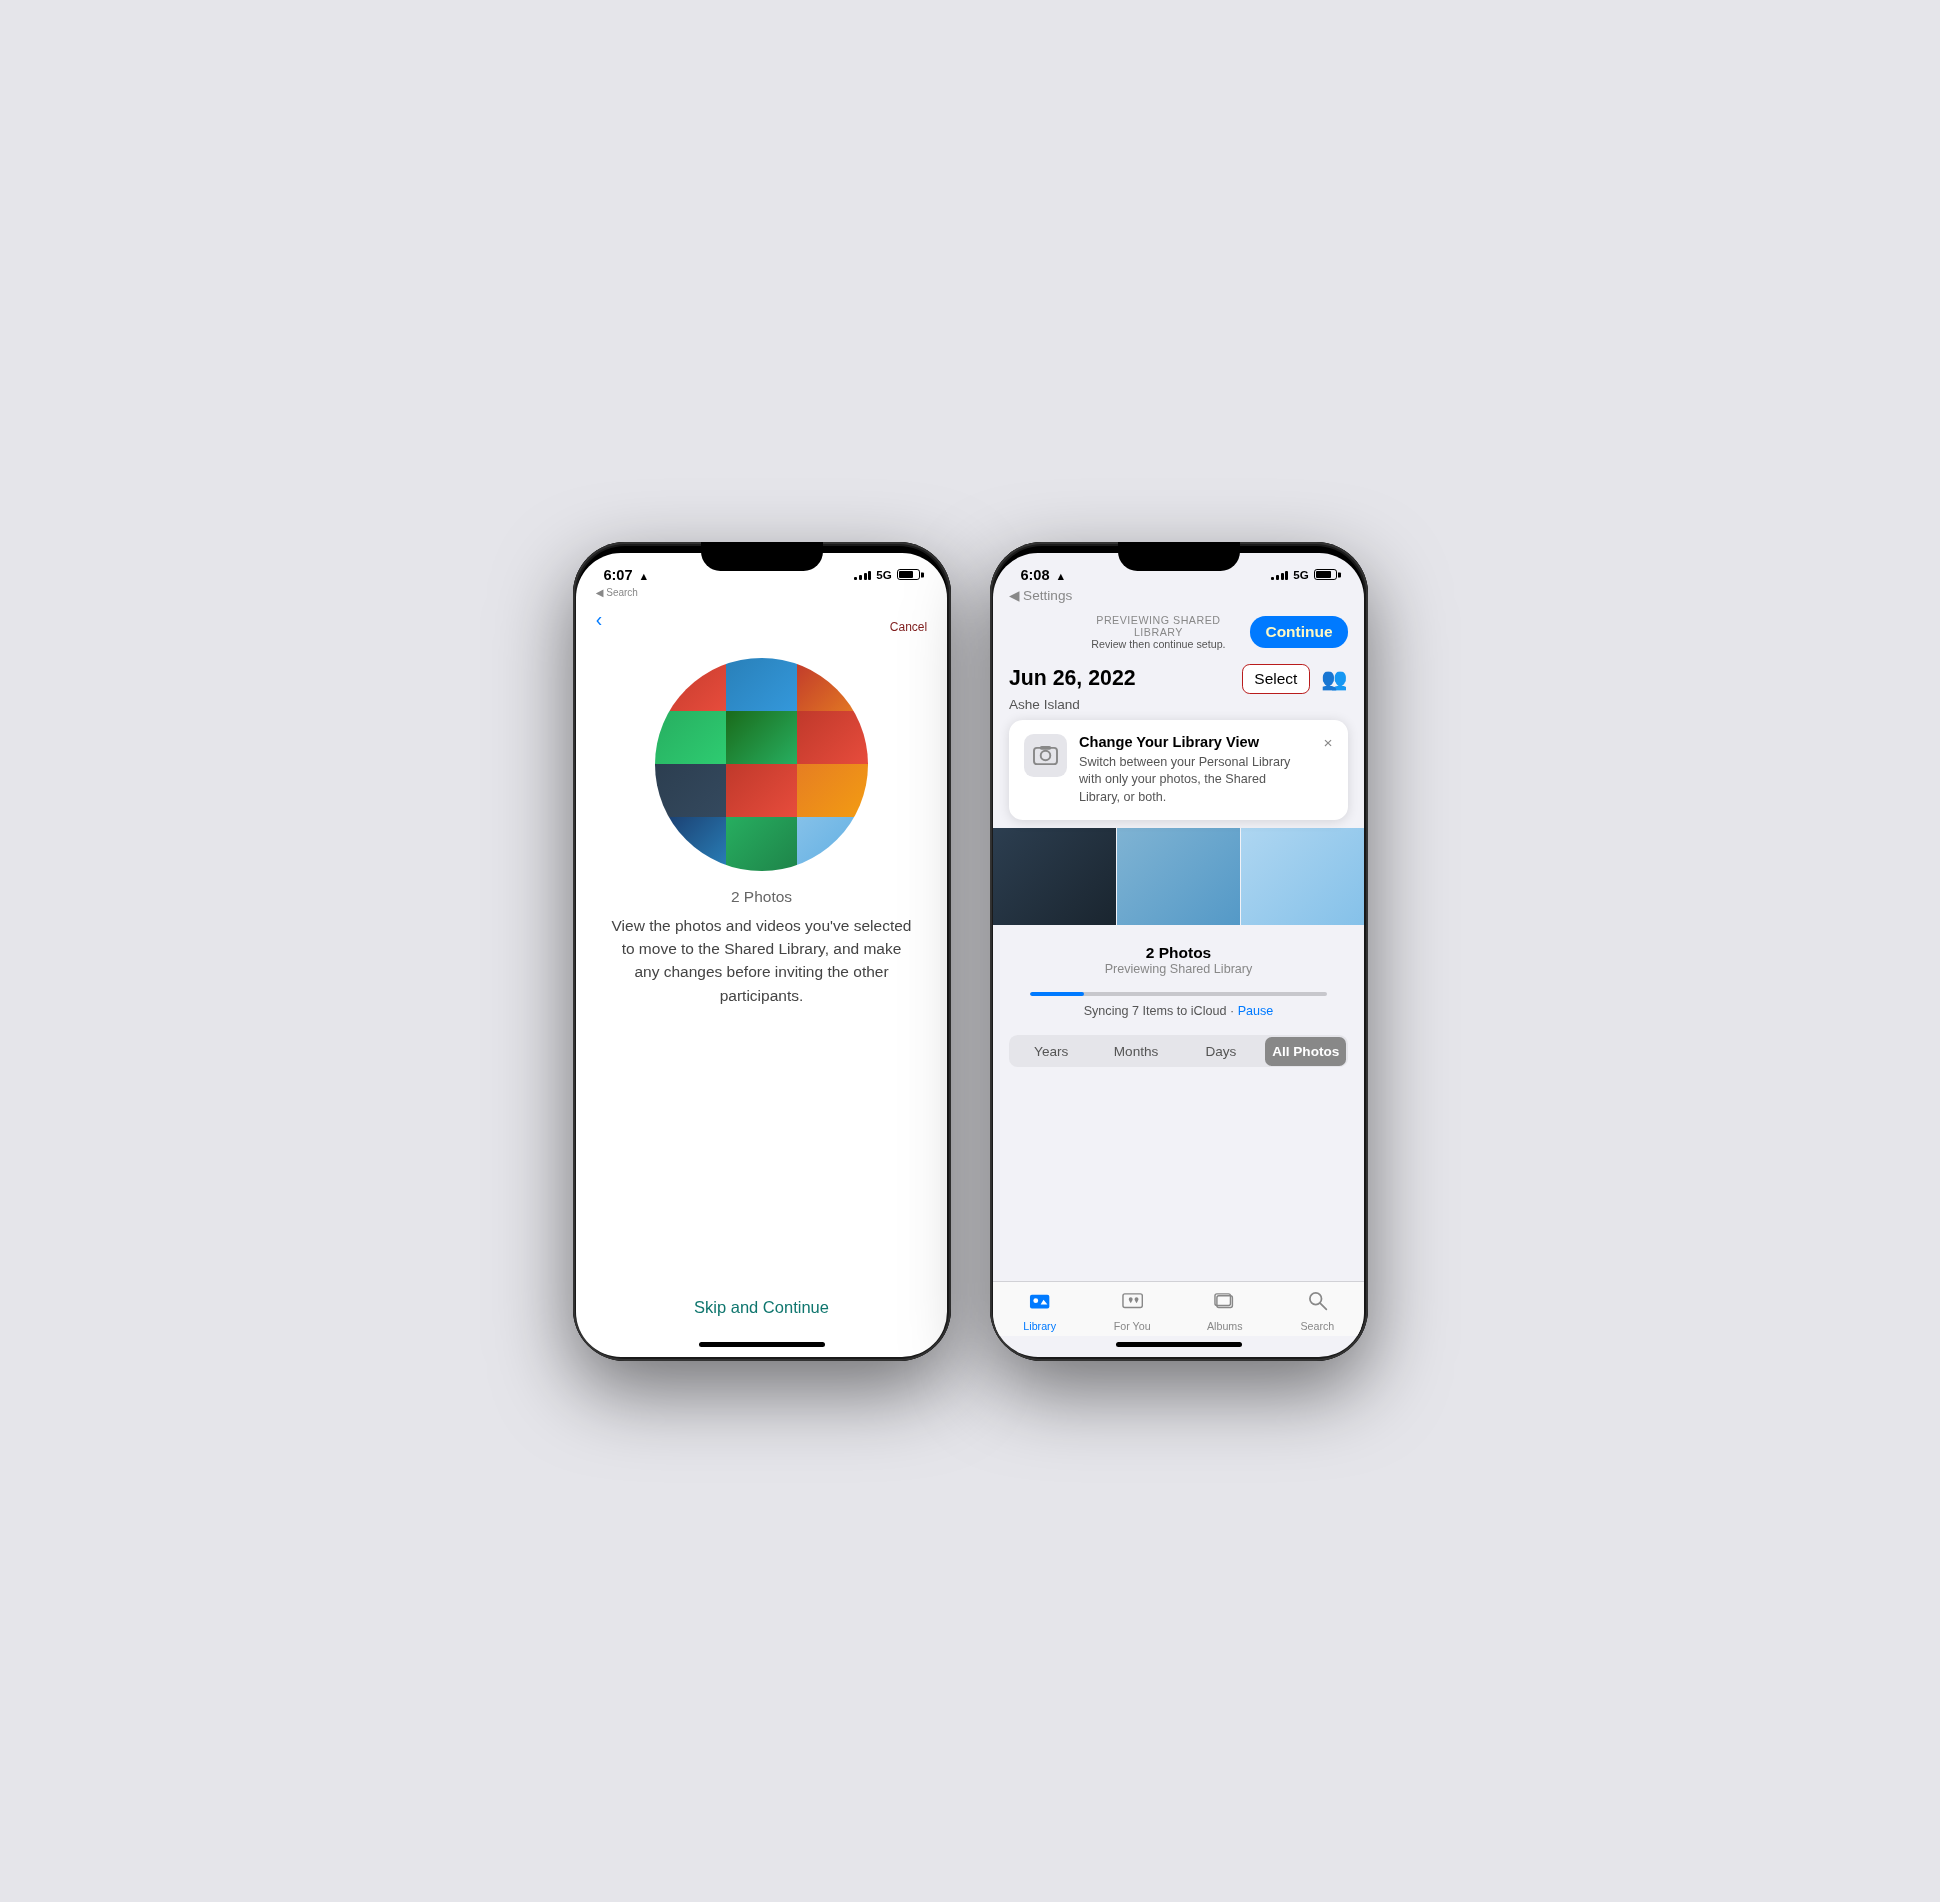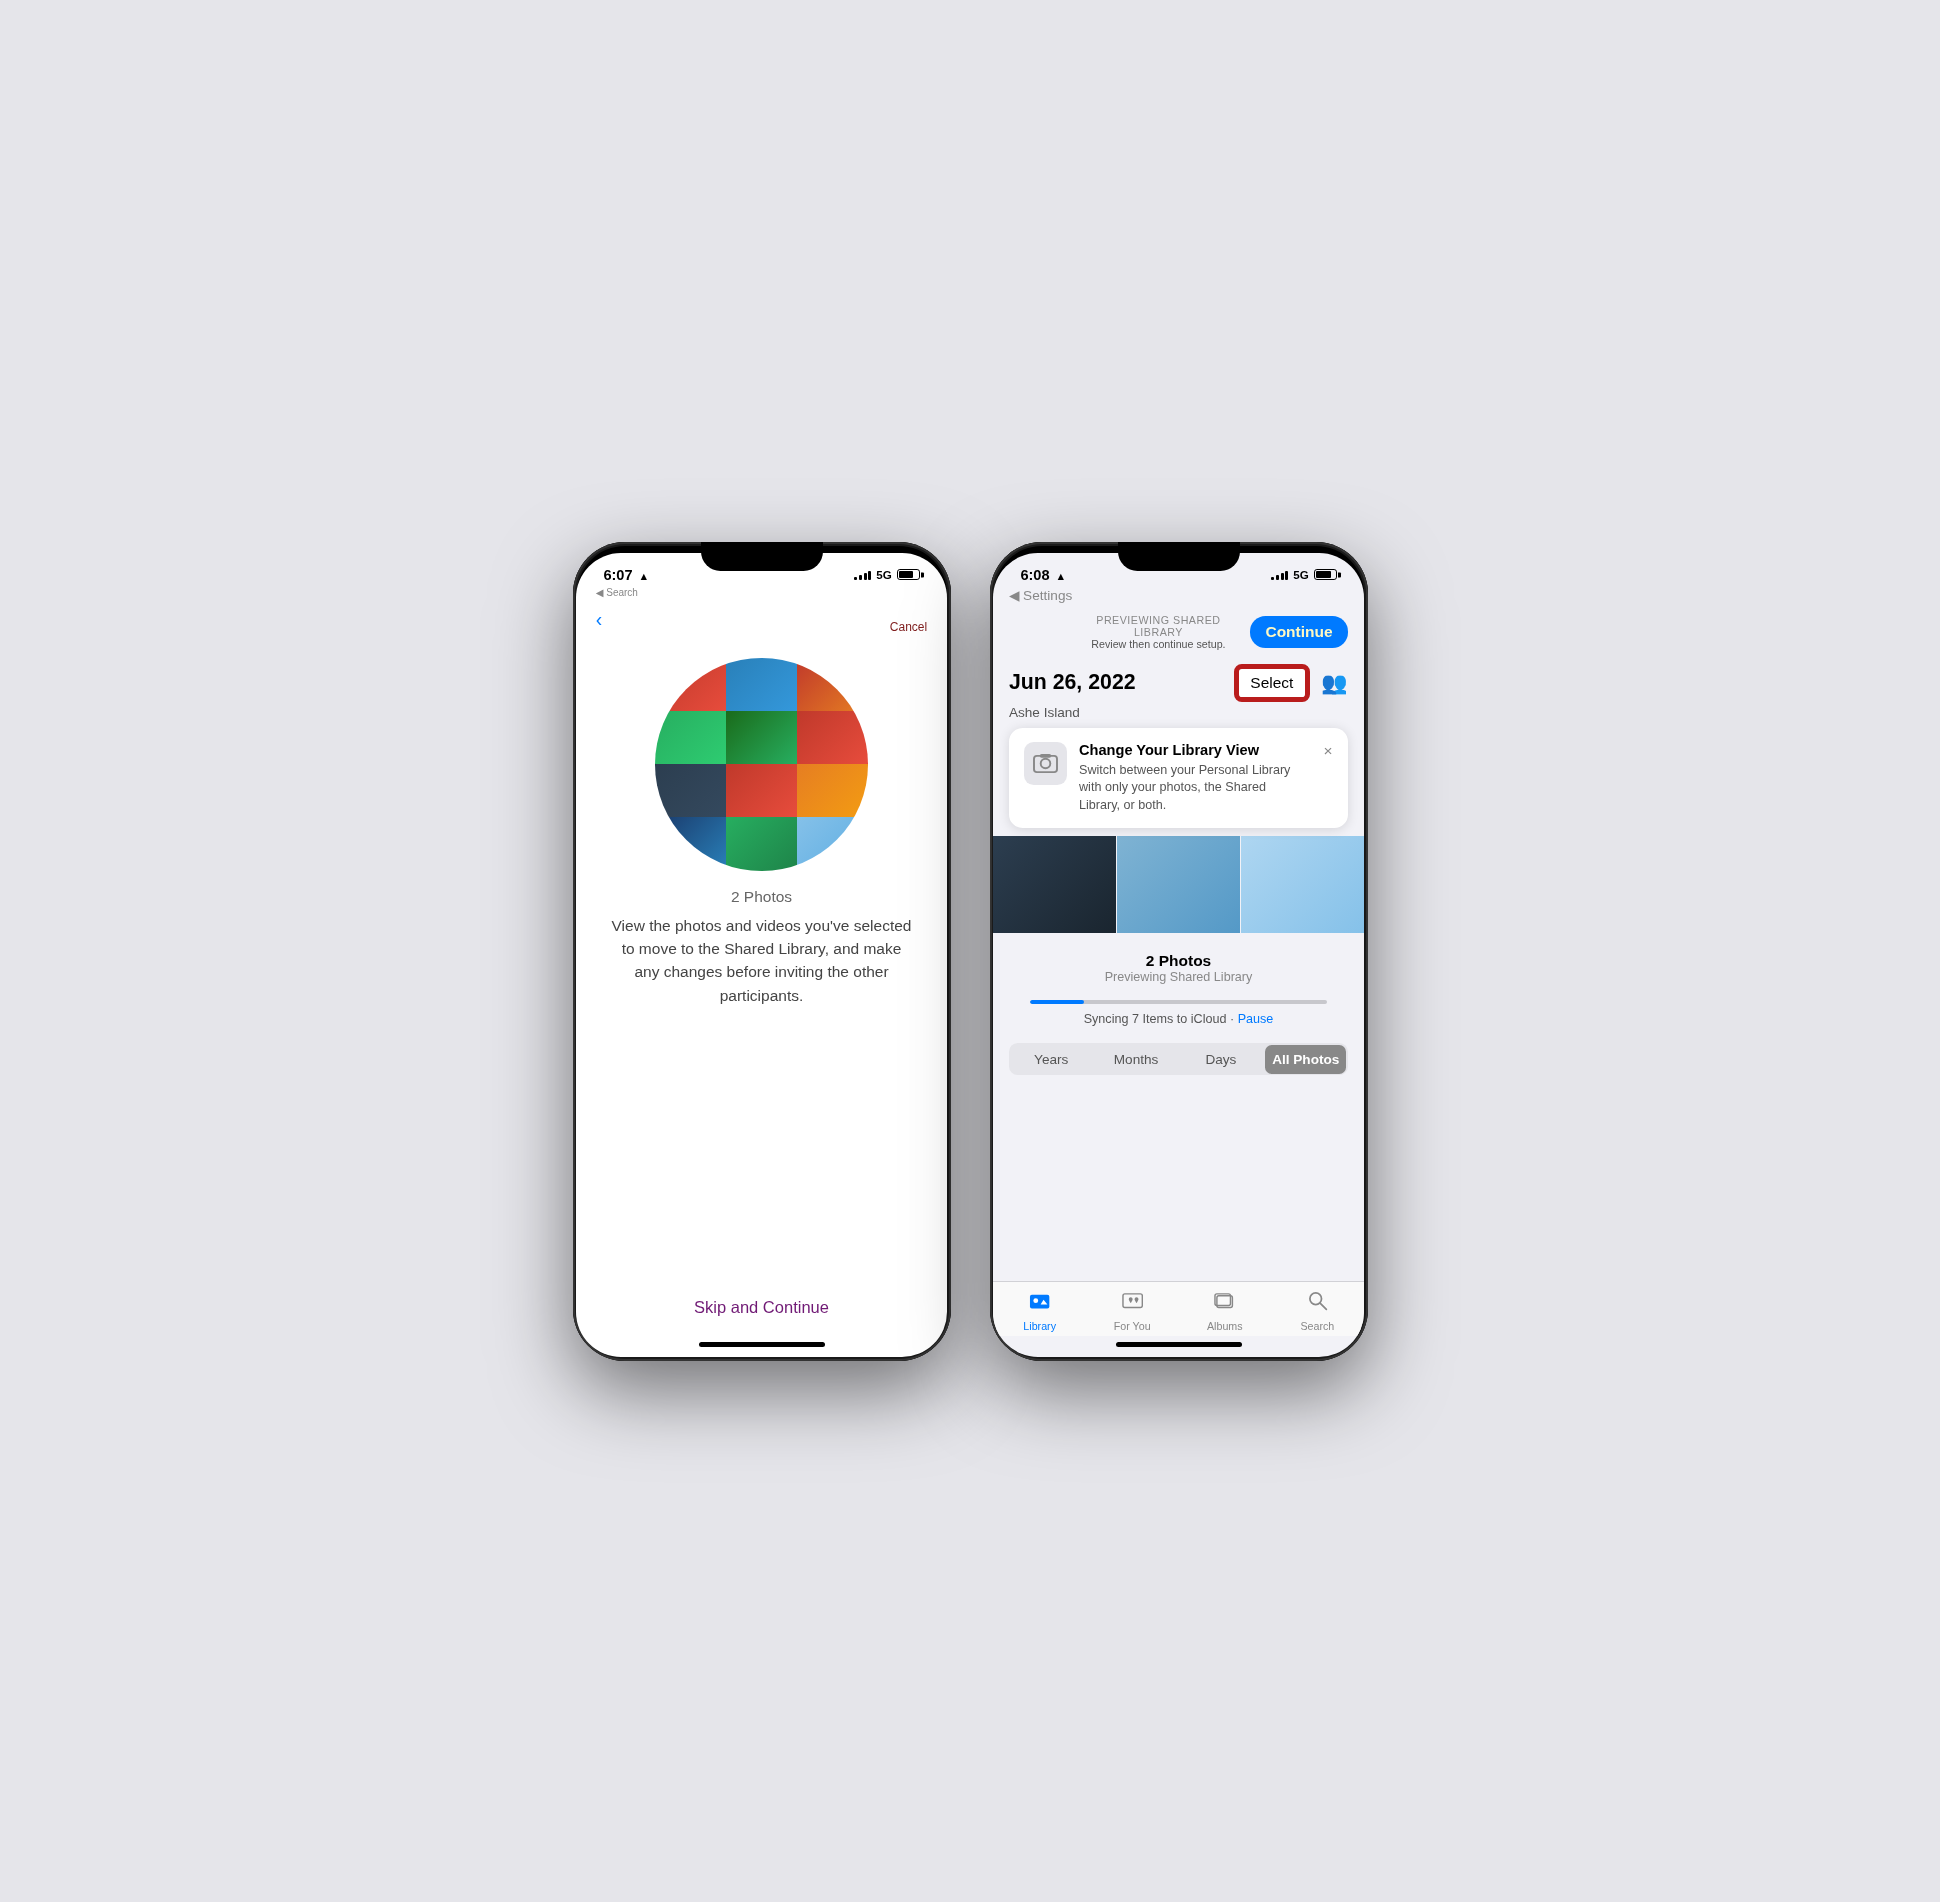--- a/index.html
+++ b/index.html
@@ -219,21 +219,21 @@
       padding: 15.5px 19.4px;
       font-size: 16.5px;
       font-weight: 600;
       width: calc(100% - 39px);
       margin: 0 19.4px;
       cursor: pointer;
       text-align: center;
     }
 
     .btn-link {
-      color: #701a75;
+      color: #0f766e;
       font-size: 16.5px;
       font-weight: 500;
       background: none;
       border: none;
       cursor: pointer;
       margin: 13.6px 0 19.4px;
       text-align: right;
     }
 
     .home-indicator {
@@ -297,21 +297,21 @@
       font-size: 21.3px;
       font-weight: 800;
       color: #000;
     }
     .p2-date-controls {
       display: flex;
       align-items: center;
       gap: 11.6px;
     }
     .p2-select-btn {
-      border: 5px solid #b91c1c;
+      border: 1px solid #b91c1c;
       border-radius: 7.8px;
       padding: 4.9px 11.6px;
       font-size: 15.5px;
       color: #000;
       background: #fff;
       cursor: pointer;
     }
     .p2-people-icon {
       font-size: 21.3px;
       color: #007aff;

